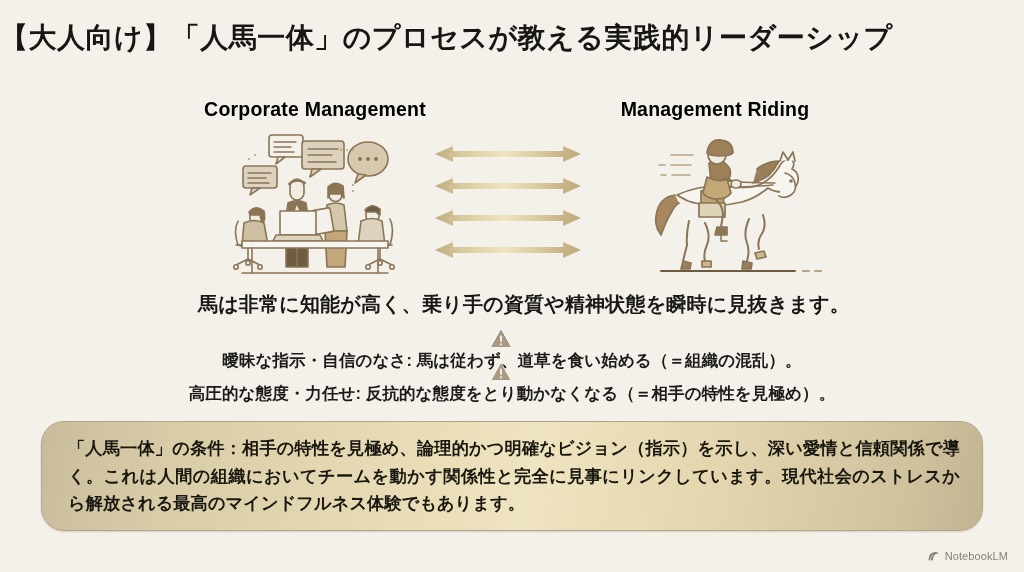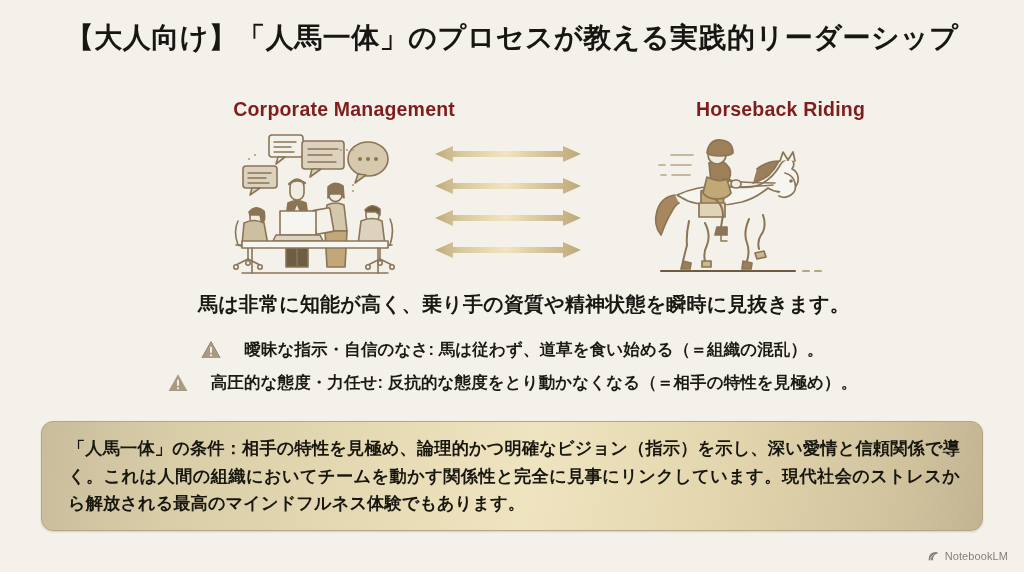--- a/index.html
+++ b/index.html
@@ -20,37 +20,37 @@
     inset: 0;
     background: #f4f1ea;
   }
 
   
   .title {
     position: absolute;
     top: 20px;
     left: 0;
     width: 100%;
-    text-align: center;
+    text-align: left;
     font-size: 28px;
     font-weight: 700;
     letter-spacing: 0.5px;
     color: #171613;
     line-height: 1.3;
   }
 
   
   .col-heading {
     position: absolute;
     top: 98px;
     font-size: 19.5px;
     font-weight: 700;
-    color: #7f1d1d;
+    color: #000000;
     letter-spacing: 0.2px;
-    text-align: right;
+    text-align: center;
   }
   .col-heading.left  { left: 175px; width: 280px; }
   .col-heading.right { left: 565px; width: 300px; }
 
   
   .illus {
     position: absolute;
     top: 133px;
   }
   .illus.left  { left: 228px; width: 172px; height: 148px; }
@@ -85,20 +85,21 @@
     position: absolute;
     top: 333px;
     left: 0;
     width: 100%;
   }
   .bullet-row {
     display: flex;
     align-items: center;
     justify-content: center;
     height: 33px;
+    flex-direction: column;
   }
   .bullet-row .warn-icon {
     width: 22px;
     height: 22px;
     flex: 0 0 22px;
     margin-right: 22px;
   }
   .bullet-row .warn-icon svg { display: block; width: 100%; height: 100%; }
   .bullet-row .bullet-text {
     font-size: 16.5px;
@@ -109,21 +110,21 @@
   }
 
   
   .callout {
     position: absolute;
     left: 41px;
     top: 421px;
     width: 942px;
     height: 110px;
     box-sizing: border-box;
-    border-radius: 12px;
+    border-radius: 23px;
     background: linear-gradient(100deg,
                 #c9bc9c 0%,
                 #d9cda8 14%,
                 #e8dcb6 38%,
                 #efe4c0 52%,
                 #e3d6ae 72%,
                 #cfc19c 92%,
                 #c2b492 100%);
     border: 1px solid #b3a585;
     box-shadow: 0 1px 2px rgba(100,86,56,0.22);
@@ -162,21 +163,21 @@
 </style>
 </head>
 <body>
 
 <div class="slide">
 
   <div class="title">【大人向け】「人馬一体」のプロセスが教える実践的リーダーシップ</div>
 
   <div class="col-heading left">Corporate Management</div>
 
-  <div class="col-heading right">Horseback Riding</div>
+  <div class="col-heading right">Management Riding</div>
 
   <div class="illus left">
     <svg viewBox="0 0 172 148" xmlns="http://www.w3.org/2000/svg">
       <g fill="none" stroke="#8a7557" stroke-width="1.6" stroke-linecap="round" stroke-linejoin="round">
 
         <g>
           <rect x="41" y="2" width="34" height="22" rx="3" fill="#f4f1ea"></rect>
           <path d="M50 24 L48 31 L57 24 Z" fill="#f4f1ea"></path>
           <line x1="46" y1="9" x2="68" y2="9" stroke-width="1.4"></line>
           <line x1="46" y1="14" x2="63" y2="14" stroke-width="1.4"></line>

